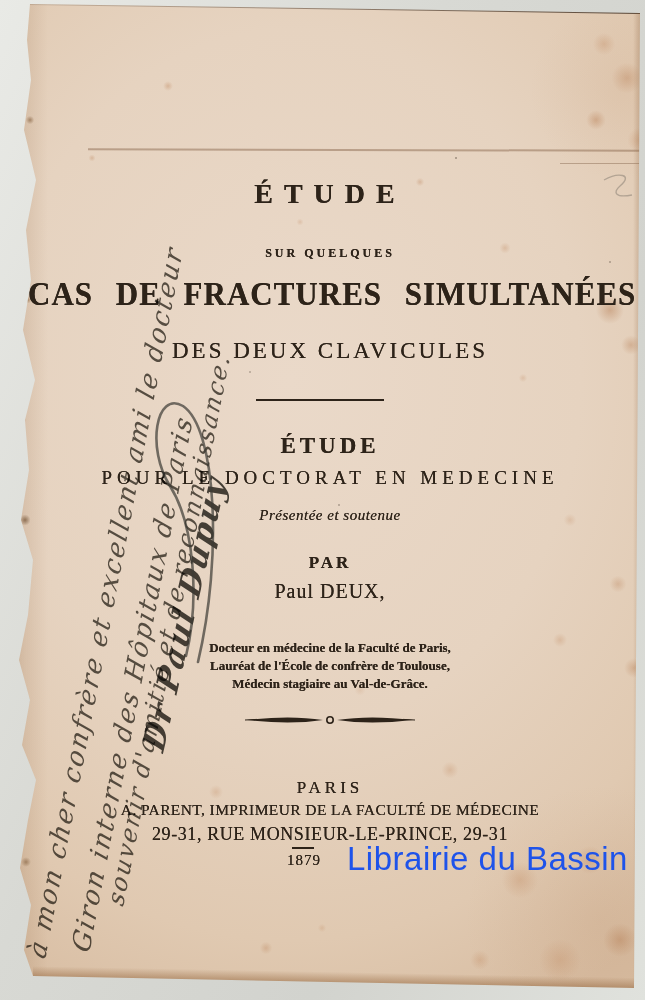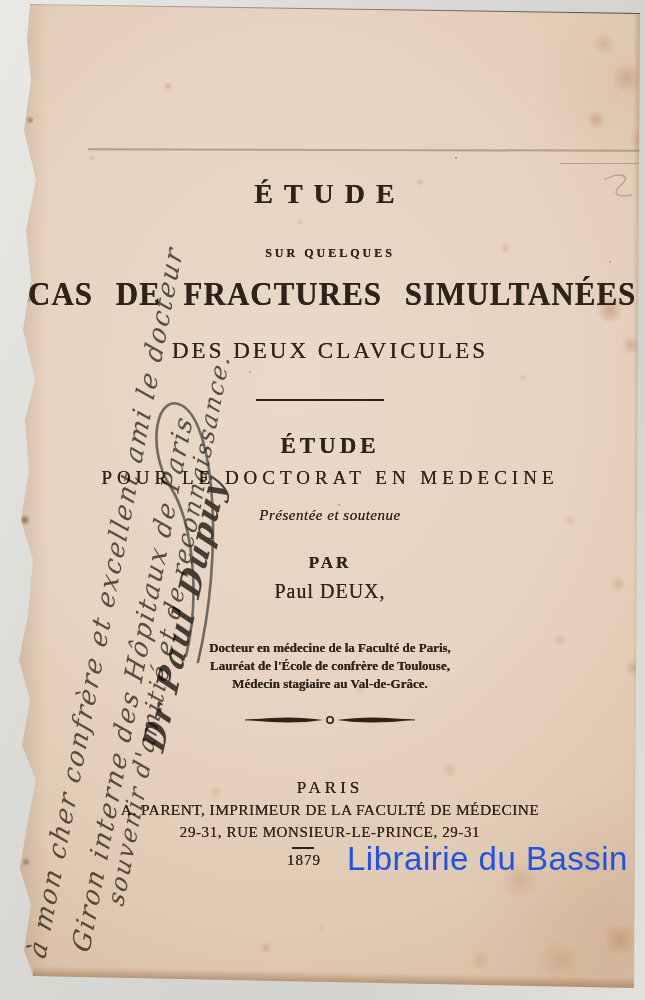--- a/index.html
+++ b/index.html
@@ -91,21 +91,21 @@
   .t-clav    {top:338px;font-size:23px;letter-spacing:3px;}
   .rule1{position:absolute;left:256px;top:399px;width:128px;height:2px;background:#2d2319;}
   .t-these   {top:433px;font-size:23px;font-weight:bold;letter-spacing:4px;}
   .t-doct    {top:467px;font-size:19px;letter-spacing:5px;}
   .t-pres    {top:507px;font-size:15px;letter-spacing:.5px;font-style:italic;}
   .t-par     {top:553px;font-size:17px;font-weight:bold;letter-spacing:3px;}
   .t-author  {top:580px;font-size:20px;letter-spacing:1px;}
   .t-qual    {top:639px;font-size:13px;font-weight:bold;line-height:18px;white-space:normal;}
   .t-paris   {top:778px;font-size:17px;letter-spacing:4px;}
   .t-publ    {top:801px;font-size:15.5px;letter-spacing:.4px;}
-  .t-addr    {top:824px;font-size:15px;letter-spacing:.6px;}
+  .t-addr    {top:824px;font-size:18px;letter-spacing:.6px;}
   .rule2{position:absolute;left:292px;top:847px;width:22px;height:2px;background:#2d2319;}
   .t-year    {top:852px;font-size:15px;letter-spacing:1px;transform:translateX(-26px);}
   .ornament{position:absolute;left:245px;top:712px;}
   
   .hand{position:absolute;font-family:"DejaVu Serif",serif;font-style:italic;
     color:rgba(72,68,60,.88);white-space:nowrap;mix-blend-mode:multiply;
     transform-origin:0 0;letter-spacing:2px;}
   .ded1{left:22px;top:952px;font-size:26px;transform:rotate(-79deg) skewX(-8deg);}
   .ded2{left:66px;top:946px;font-size:26px;transform:rotate(-79deg) skewX(-8deg);}
   .ded3{left:102px;top:900px;font-size:24px;transform:rotate(-79deg) skewX(-8deg);}

